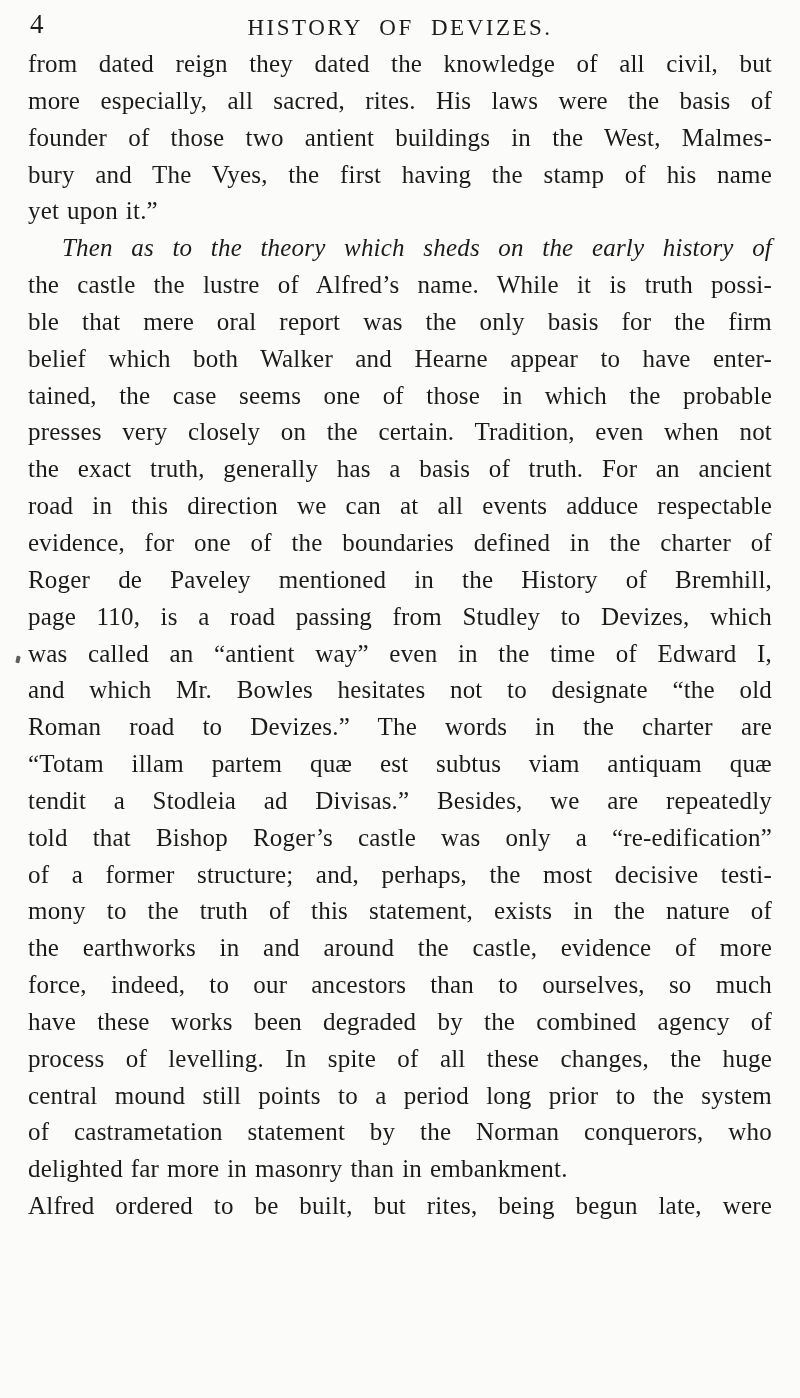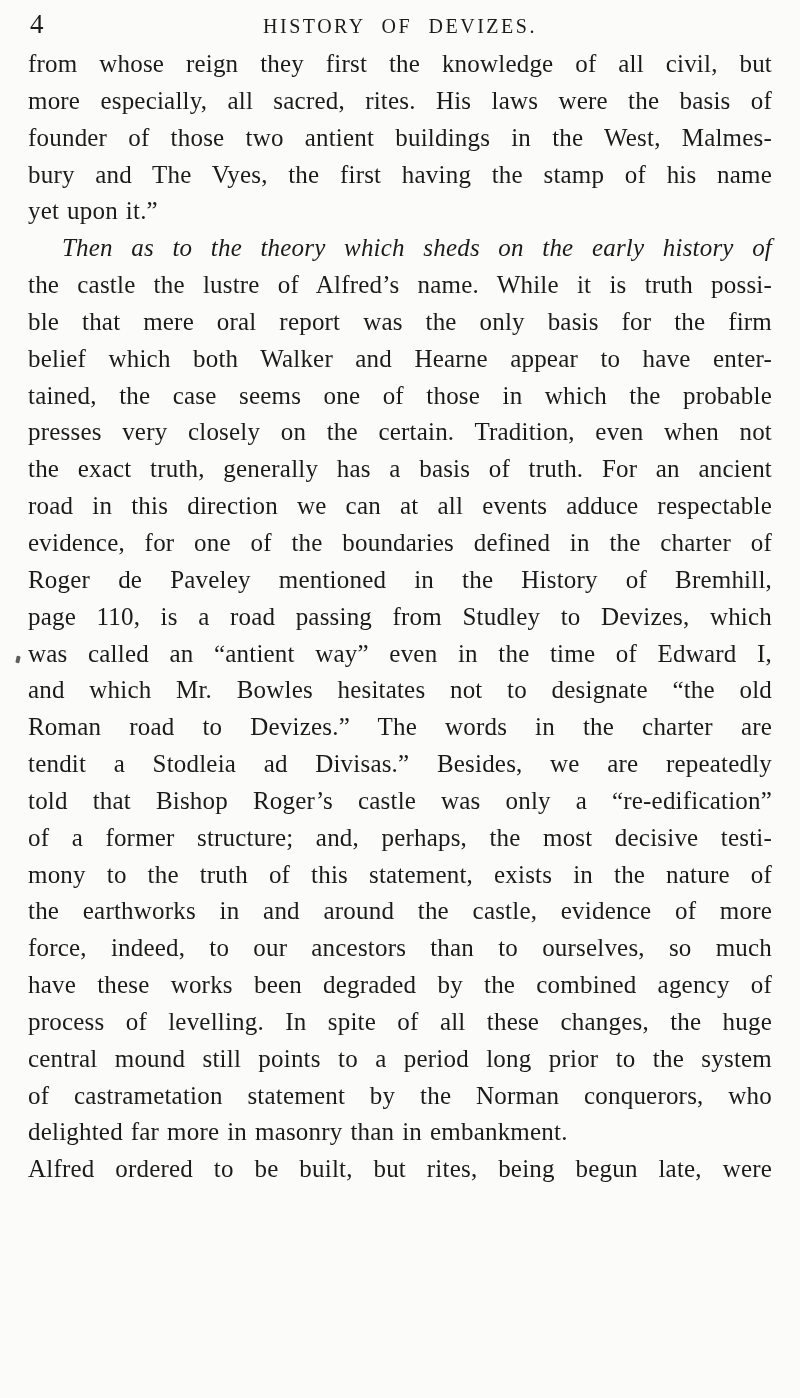--- a/index.html
+++ b/index.html
@@ -28,21 +28,21 @@
   .page-num {
     position: absolute;
     left: 30px;
     top: 2px;
     font-size: 27px;
     line-height: 28px;
   }
   .running-title {
     display: block;
     text-align: center;
-    font-size: 20px;
+    font-size: 23px;
     letter-spacing: 2.5px;
     word-spacing: 9px;
     padding-top: 7px;
     font-weight: normal;
   }
   .body-text {
     position: absolute;
     top: 46px;
     left: 28px;
     width: 744px;
@@ -75,39 +75,40 @@
 </head>
 <body>
 
 <div class="page">
   <header class="running-head">
     <span class="page-num">4</span>
     <span class="running-title">HISTORY OF DEVIZES.</span>
   </header>
 
   <main class="body-text" id="body-text">
-      <div class="line">from whose reign they first the knowledge of all civil, but</div>
+      <div class="line">from dated reign they dated the knowledge of all civil, but</div>
       <div class="line">more especially, all sacred, rites.  His laws were the basis of</div>
       <div class="line">founder of those two antient buildings in the West, Malmes-</div>
       <div class="line">bury and The Vyes, the first having the stamp of his name</div>
       <div class="line para-end">yet upon it.”</div>
       <div class="line indent">Then as to the theory which sheds on the early history of</div>
       <div class="line">the castle the lustre of Alfred’s name.  While it is truth possi-</div>
       <div class="line">ble that mere oral report was the only basis for the firm</div>
       <div class="line">belief which both Walker and Hearne appear to have enter-</div>
       <div class="line">tained, the case seems one of those in which the probable</div>
       <div class="line">presses very closely on the certain.  Tradition, even when not</div>
       <div class="line">the exact truth, generally has a basis of truth.  For an ancient</div>
       <div class="line">road in this direction we can at all events adduce respectable</div>
       <div class="line">evidence, for one of the boundaries defined in the charter of</div>
       <div class="line">Roger de Paveley mentioned in the History of Bremhill,</div>
       <div class="line">page 110, is a road passing from Studley to Devizes, which</div>
       <div class="line">was called an “antient way” even in the time of Edward I,</div>
       <div class="line">and which Mr. Bowles hesitates not to designate “the old</div>
       <div class="line">Roman road to Devizes.”  The words in the charter are</div>
+      <div class="line">“Totam illam partem quæ est subtus viam antiquam quæ</div>
       <div class="line">tendit a Stodleia ad Divisas.”  Besides, we are repeatedly</div>
       <div class="line">told that Bishop Roger’s castle was only a “re-edification”</div>
       <div class="line">of a former structure; and, perhaps, the most decisive testi-</div>
       <div class="line">mony to the truth of this statement, exists in the nature of</div>
       <div class="line">the earthworks in and around the castle, evidence of more</div>
       <div class="line">force, indeed, to our ancestors than to ourselves, so much</div>
       <div class="line">have these works been degraded by the combined agency of</div>
       <div class="line">process of levelling.  In spite of all these changes, the huge</div>
       <div class="line">central mound still points to a period long prior to the system</div>
       <div class="line">of castrametation statement by the Norman conquerors, who</div>

